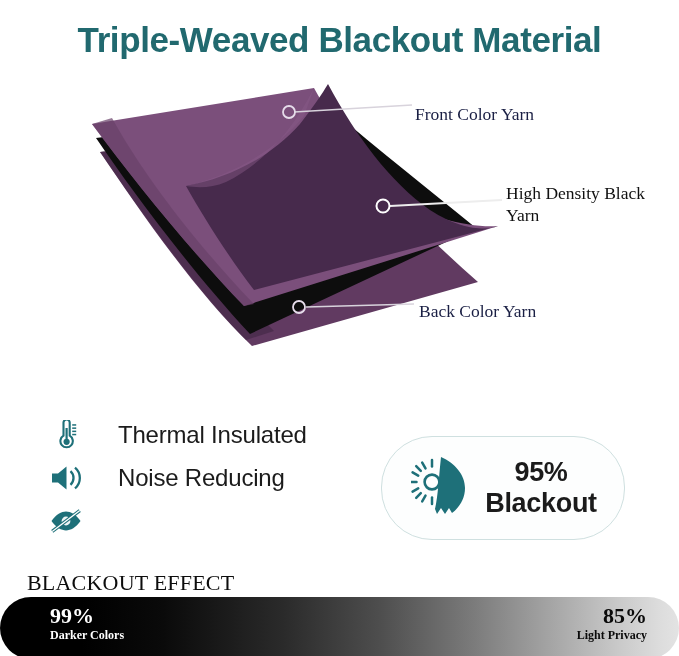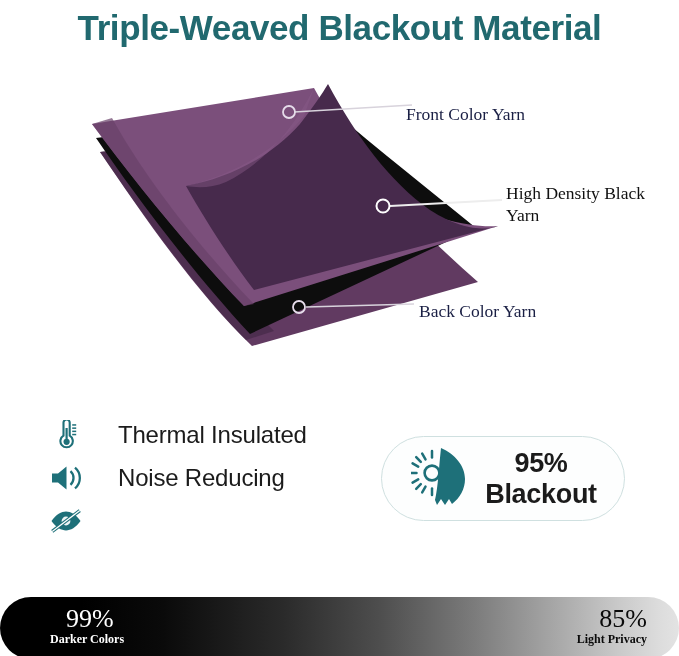--- a/index.html
+++ b/index.html
@@ -16,21 +16,21 @@
     position: relative;
     width: 679px;
     height: 656px;
     background: #ffffff;
   }
 
   
   .title {
     position: absolute;
     left: 0;
-    top: 8px;
+    top: 20px;
     width: 679px;
     text-align: center;
     font-family: "Liberation Sans", sans-serif;
     font-weight: bold;
     font-size: 35px;
     letter-spacing: -0.4px;
     color: #21696f;
     white-space: nowrap;
   }
 
@@ -46,21 +46,21 @@
 
   
   .callout {
     position: absolute;
     font-family: "Liberation Serif", serif;
     font-size: 17.5px;
     line-height: 1.28;
     white-space: nowrap;
   }
   .callout-front {
-    left: 406px;
+    left: 415px;
     top: 103px;
     color: #1a1f44;
   }
   .callout-mid {
     left: 506px;
     top: 182px;
     color: #111111;
     white-space: normal;
     width: 150px;
   }
@@ -98,21 +98,21 @@
     white-space: nowrap;
     letter-spacing: -0.2px;
   }
 
   
   .badge {
     position: absolute;
     left: 381px;
     top: 436px;
     width: 244px;
-    height: 85px;
+    height: 104px;
     border: 1.6px solid #cfe0e0;
     border-radius: 51px;
     background: #fdfefe;
     display: flex;
     align-items: center;
     justify-content: center;
     gap: 10px;
   }
   .badge-ico {
     width: 66px;
@@ -175,24 +175,23 @@
   .effect-right {
     position: absolute;
     right: 32px;
     top: 604px;
     color: #0a0a0a;
     font-family: "Liberation Serif", serif;
     text-align: right;
   }
   .eff-pct {
     display: block;
-    font-size: 26px;
-    font-weight: normal;
+    font-size: 22px;
+    font-weight: bold;
     line-height: 1.12;
-    margin-left: 16px;
   }
   .eff-sub {
     display: block;
     font-size: 12px;
     font-weight: bold;
     line-height: 1.12;
   }
 </style>
 </head>
 <body>
@@ -313,20 +312,21 @@
                  L38 53 L34 59 L30 53 L26 59 L24 54
                  C27 42 28 20 30 2 Z" fill="#1E7079"></path>
       </svg>
     </span>
     <span class="badge-text">
       <span class="pct">95%</span>
       <span class="word">Blackout</span>
     </span>
   </div>
 
+  <div class="effect-heading">BLACKOUT EFFECT</div>
 
   <div class="effect-bar"></div>
 
   <div class="effect-left">
     <span class="eff-pct">99%</span>
     <span class="eff-sub">Darker Colors</span>
   </div>
 
   <div class="effect-right">
     <span class="eff-pct">85%</span>

